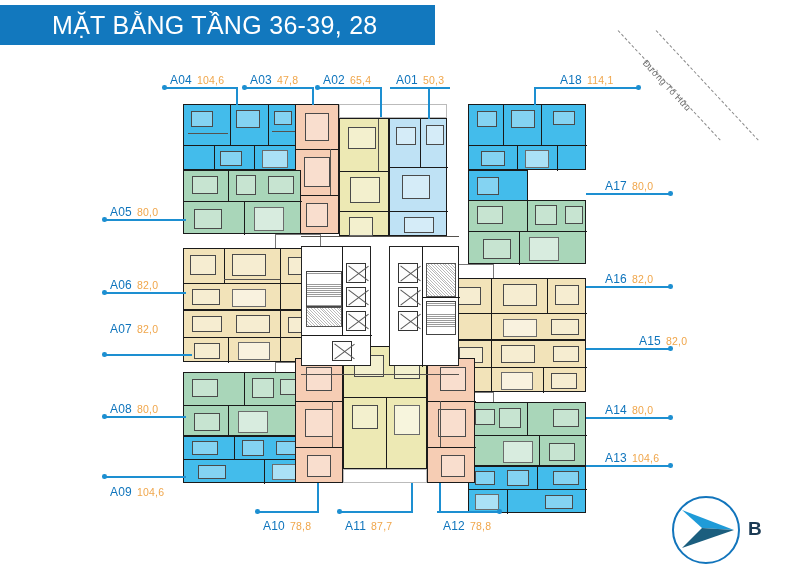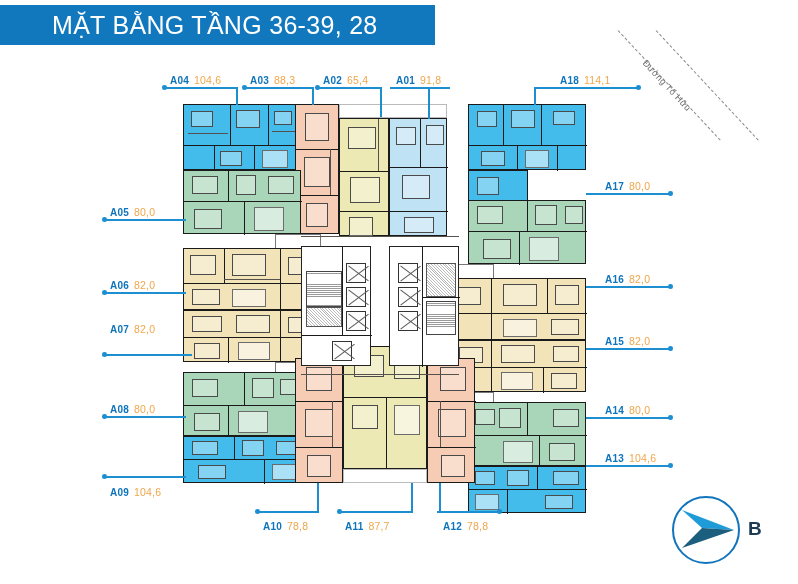--- a/index.html
+++ b/index.html
@@ -48,21 +48,21 @@
         width:141%;height:.9px;background:#555;transform-origin:center;}
   .lift:before{transform:rotate(37deg);}
   .lift:after{transform:rotate(-37deg);}
   .stair{position:absolute;box-sizing:border-box;border:1.1px solid #444;
         background:repeating-linear-gradient(to bottom,#ffffff 0 1.4px,#9a9a9a 1.4px 2.1px);}
   .hatchd{position:absolute;box-sizing:border-box;border:1px solid #555;
         background:repeating-linear-gradient(45deg,#ffffff 0 1.3px,#b9b9b9 1.3px 2px);}
 
   
   .callout{position:absolute;white-space:nowrap;}
-  .callout .code{color:#0E74BC;font-size:10px;font-weight:bold;
+  .callout .code{color:#0E74BC;font-size:12px;font-weight:normal;
         letter-spacing:.2px;}
   .callout .area{color:#F0A64B;font-size:10.5px;font-weight:normal;
         margin-left:5px;letter-spacing:.2px;}
   .lead{position:absolute;background:#1D8FD1;height:1.6px;}
   .leadv{position:absolute;background:#1D8FD1;width:1.6px;}
   .dot{position:absolute;width:4.6px;height:4.6px;border-radius:50%;
         background:#1D8FD1;}
 
   
   #street{position:absolute;left:612px;top:28px;width:190px;height:130px;}
@@ -337,35 +337,35 @@
 </div>
 
 <div class="callout" style="left:170px;top:70px;">
   <span class="code">A04</span><span class="area">104,6</span>
 </div>
 <div class="lead" style="left:164px;top:87px;width:74px;"></div>
 <div class="leadv" style="left:236px;top:87px;height:18px;"></div>
 <div class="dot" style="left:162px;top:85px;"></div>
 
 <div class="callout" style="left:250px;top:70px;">
-  <span class="code">A03</span><span class="area">88,3</span>
+  <span class="code">A03</span><span class="area">47,8</span>
 </div>
 <div class="lead" style="left:244px;top:87px;width:70px;"></div>
 <div class="leadv" style="left:312px;top:87px;height:18px;"></div>
 <div class="dot" style="left:242px;top:85px;"></div>
 
 <div class="callout" style="left:323px;top:70px;">
   <span class="code">A02</span><span class="area">65,4</span>
 </div>
 <div class="lead" style="left:317px;top:87px;width:65px;"></div>
 <div class="leadv" style="left:380px;top:87px;height:30px;"></div>
 <div class="dot" style="left:315px;top:85px;"></div>
 
 <div class="callout" style="left:396px;top:70px;">
-  <span class="code">A01</span><span class="area">91,8</span>
+  <span class="code">A01</span><span class="area">50,3</span>
 </div>
 <div class="lead" style="left:390px;top:87px;width:60px;"></div>
 <div class="leadv" style="left:428px;top:87px;height:32px;"></div>
 
 <div class="callout" style="left:560px;top:70px;">
   <span class="code">A18</span><span class="area">114,1</span>
 </div>
 <div class="lead" style="left:534px;top:87px;width:106px;"></div>
 <div class="leadv" style="left:534px;top:87px;height:18px;"></div>
 <div class="dot" style="left:636px;top:85px;"></div>
@@ -405,21 +405,21 @@
 </div>
 <div class="lead" style="left:586px;top:193px;width:85px;"></div>
 <div class="dot" style="left:668px;top:191px;"></div>
 
 <div class="callout" style="left:605px;top:269px;">
   <span class="code">A16</span><span class="area">82,0</span>
 </div>
 <div class="lead" style="left:586px;top:286px;width:85px;"></div>
 <div class="dot" style="left:668px;top:284px;"></div>
 
-<div class="callout" style="left:605px;top:331px;">
+<div class="callout" style="left:639px;top:331px;">
   <span class="code">A15</span><span class="area">82,0</span>
 </div>
 <div class="lead" style="left:586px;top:348px;width:85px;"></div>
 <div class="dot" style="left:668px;top:346px;"></div>
 
 <div class="callout" style="left:605px;top:400px;">
   <span class="code">A14</span><span class="area">80,0</span>
 </div>
 <div class="lead" style="left:586px;top:417px;width:85px;"></div>
 <div class="dot" style="left:668px;top:415px;"></div>

